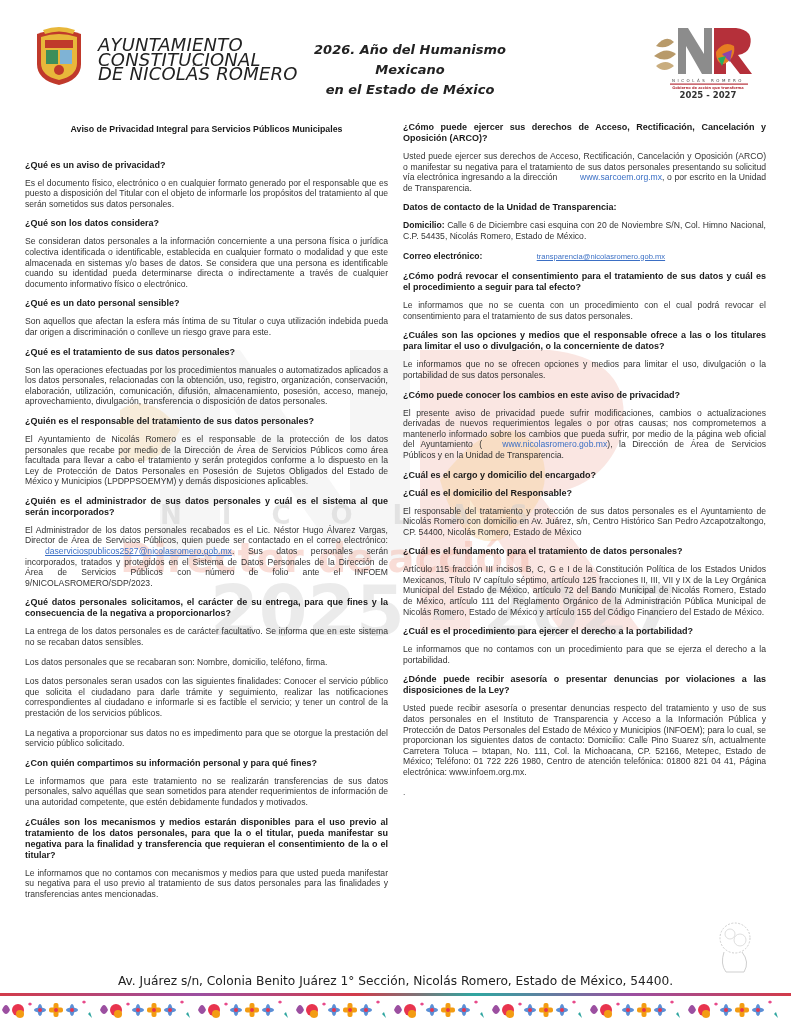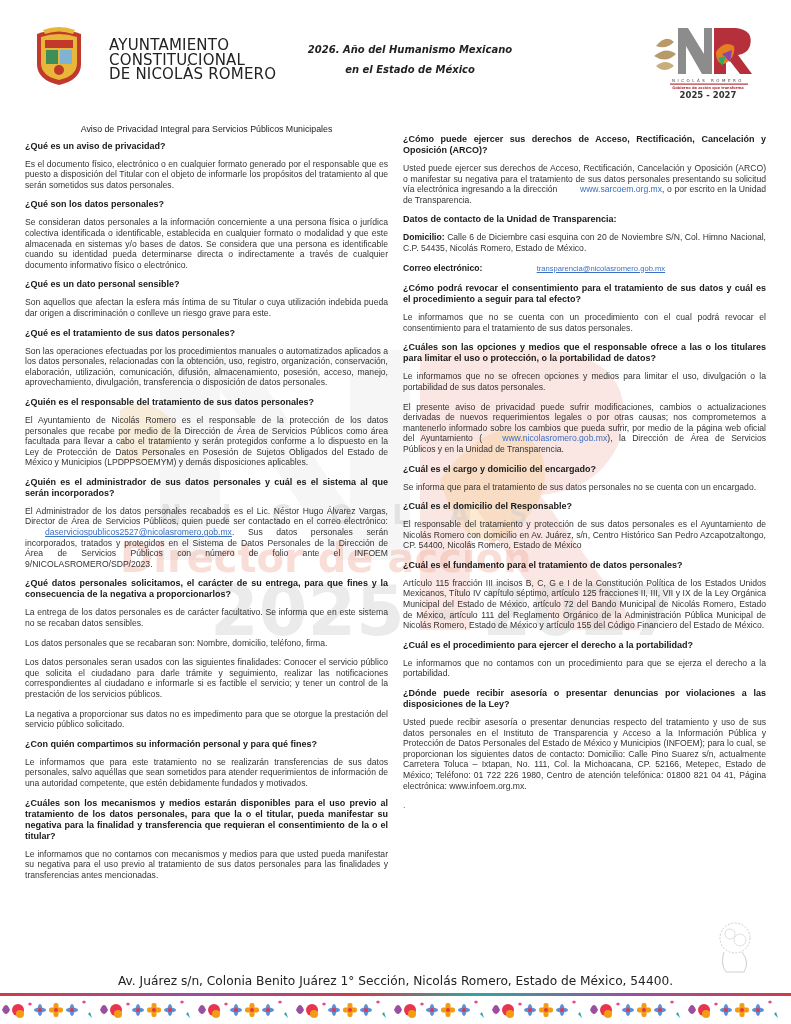--- a/index.html
+++ b/index.html
@@ -10,29 +10,29 @@
     
     .watermark { position: absolute; left: 120px; top: 330px; width: 560px; height: 440px; z-index: 0; pointer-events: none; }
     .wm-word { position: absolute; font-family: "DejaVu Sans", sans-serif; font-weight: bold; color: #f2c9c0; opacity: .55; white-space: nowrap; }
     .wm-nicolas { left: 40px; top: 170px; font-size: 26px; letter-spacing: 40px; color: #cfcfcf; opacity: .5; }
     .wm-gob { left: 0; top: 205px; font-size: 40px; color: #f3b6a8; opacity: .45; }
     .wm-year { left: 90px; top: 240px; font-size: 70px; color: #d9d9d9; opacity: .5; }
 
     
     .header { position: absolute; left: 0; top: 0; width: 791px; height: 110px; z-index: 1; }
     .crest { position: absolute; left: 33px; top: 26px; width: 52px; height: 60px; }
-    .org-name { position: absolute; left: 109px; top: 38px; font-family: "DejaVu Sans", sans-serif; font-size: 15px; line-height: 14.5px; color: #222; letter-spacing: .2px; }
-    .slogan { position: absolute; left: 280px; top: 40px; width: 260px; text-align: center; font-family: "DejaVu Sans", sans-serif; font-style: italic; font-weight: bold; font-size: 10px; line-height: 20px; color: #222; }
+    .org-name { position: absolute; left: 98px; top: 38px; font-family: "DejaVu Sans", sans-serif; font-size: 18px; line-height: 14.5px; color: #222; letter-spacing: .2px; font-style: italic; }
+    .slogan { position: absolute; left: 280px; top: 40px; width: 260px; text-align: center; font-family: "DejaVu Sans", sans-serif; font-style: italic; font-weight: bold; font-size: 13px; line-height: 20px; color: #222; }
     .nr-logo { position: absolute; left: 652px; top: 24px; width: 112px; height: 76px; }
 
     
     .col { position: absolute; top: 120px; width: 363px; z-index: 1; font-size: 8.6px; line-height: 10.6px; }
     .col.left { left: 25px; }
-    .col.right { left: 403px; top: 134px; }
-    .doc-title { text-align: center; font-weight: normal; font-size: 8.8px; margin: 4px 0 6px 0; }
+    .col.right { left: 403px; top: 122px; }
+    .doc-title { text-align: center; font-weight: bold; font-size: 8.8px; margin: 4px 0 25px 0; }
     .q { font-weight: bold; font-size: 9px; line-height: 11px; margin: 0 0 7px 0; text-align: justify; }
     .p { margin: 0 0 9px 0; text-align: justify; color: #333; }
     .p b { color: #1a1a1a; }
     a.link { color: #3b6fc4; text-decoration: none; margin-left: 20px; }
     a.link.u { text-decoration: underline; }
     .dot { margin-top: 4px; color: #555; }
 
     
     .footer-addr { position: absolute; left: 0; top: 974px; width: 791px; text-align: center; font-family: "DejaVu Sans", sans-serif; font-size: 12.2px; color: #222; z-index: 1; }
     .stripe { position: absolute; left: 0; top: 993px; width: 791px; height: 3px; background: linear-gradient(90deg, #d23b4a 0%, #9b4fa0 25%, #d23b4a 45%, #2fa6a0 60%, #9b4fa0 80%, #d23b4a 100%); }
@@ -88,21 +88,21 @@
     <text x="56" y="74" text-anchor="middle" font-size="8.5" font-family="DejaVu Sans, sans-serif" fill="#333" font-weight="bold">2025 - 2027</text>
   </svg>
 </div>
 
 <div class="col left">
   <div class="doc-title">Aviso de Privacidad Integral para Servicios Públicos Municipales</div>
 
   <div class="q">¿Qué es un aviso de privacidad?</div>
   <div class="p">Es el documento físico, electrónico o en cualquier formato generado por el responsable que es puesto a disposición del Titular con el objeto de informarle los propósitos del tratamiento al que serán sometidos sus datos personales.</div>
 
-  <div class="q">¿Qué son los datos personales?</div>
+  <div class="q">¿Qué son los datos considera?</div>
   <div class="p">Se consideran datos personales a la información concerniente a una persona física o jurídica colectiva identificada o identificable, establecida en cualquier formato o modalidad y que este almacenada en sistemas y/o bases de datos. Se considera que una persona es identificable cuando su identidad pueda determinarse directa o indirectamente a través de cualquier documento informativo físico o electrónico.</div>
 
   <div class="q">¿Qué es un dato personal sensible?</div>
   <div class="p">Son aquellos que afectan la esfera más íntima de su Titular o cuya utilización indebida pueda dar origen a discriminación o conlleve un riesgo grave para este.</div>
 
   <div class="q">¿Qué es el tratamiento de sus datos personales?</div>
   <div class="p">Son las operaciones efectuadas por los procedimientos manuales o automatizados aplicados a los datos personales, relacionadas con la obtención, uso, registro, organización, conservación, elaboración, utilización, comunicación, difusión, almacenamiento, posesión, acceso, manejo, aprovechamiento, divulgación, transferencia o disposición de datos personales.</div>
 
   <div class="q">¿Quién es el responsable del tratamiento de sus datos personales?</div>
   <div class="p">El Ayuntamiento de Nicolás Romero es el responsable de la protección de los datos personales que recabe por medio de la Dirección de Área de Servicios Públicos como área facultada para llevar a cabo el tratamiento y serán protegidos conforme a lo dispuesto en la Ley de Protección de Datos Personales en Posesión de Sujetos Obligados del Estado de México y Municipios (LPDPPSOEMYM) y demás disposiciones aplicables.</div>
@@ -127,27 +127,27 @@
   <div class="q">¿Cómo puede ejercer sus derechos de Acceso, Rectificación, Cancelación y Oposición (ARCO)?</div>
   <div class="p"><span>Usted puede ejercer sus derechos de Acceso, Rectificación, Cancelación y Oposición (ARCO) o manifestar su negativa para el tratamiento de sus datos personales presentando su solicitud vía electrónica ingresando a la dirección </span><a class="link">www.sarcoem.org.mx</a><span>, o por escrito en la Unidad de Transparencia.</span></div>
 
   <div class="q">Datos de contacto de la Unidad de Transparencia:</div>
   <div class="p"><b>Domicilio:</b><span> Calle 6 de Diciembre casi esquina con 20 de Noviembre S/N, Col. Himno Nacional, C.P. 54435, Nicolás Romero, Estado de México.</span></div>
   <div class="p"><b>Correo electrónico: </b><a class="link u" style="font-size:7.6px;padding-left:32px;">transparencia@nicolasromero.gob.mx</a></div>
 
   <div class="q">¿Cómo podrá revocar el consentimiento para el tratamiento de sus datos y cuál es el procedimiento a seguir para tal efecto?</div>
   <div class="p">Le informamos que no se cuenta con un procedimiento con el cual podrá revocar el consentimiento para el tratamiento de sus datos personales.</div>
 
-  <div class="q">¿Cuáles son las opciones y medios que el responsable ofrece a las o los titulares para limitar el uso o protección, o la portabilidad de datos?</div>
+  <div class="q">¿Cuáles son las opciones y medios que el responsable ofrece a las o los titulares para limitar el uso o divulgación, o la concerniente de datos?</div>
   <div class="p">Le informamos que no se ofrecen opciones y medios para limitar el uso, divulgación o la portabilidad de sus datos personales.</div>
 
+  <div class="q">¿Cómo puede conocer los cambios en este aviso de privacidad?</div>
   <div class="p"><span>El presente aviso de privacidad puede sufrir modificaciones, cambios o actualizaciones derivadas de nuevos requerimientos legales o por otras causas; nos comprometemos a mantenerlo informado sobre los cambios que pueda sufrir, por medio de la página web oficial del Ayuntamiento (</span><a class="link">www.nicolasromero.gob.mx</a><span>), la Dirección de Área de Servicios Públicos  y en la Unidad de Transparencia.</span></div>
 
   <div class="q">¿Cuál es el cargo y domicilio del encargado?</div>
-  <div class="p">Se informa que para el tratamiento de sus datos personales no se cuenta con un encargado.</div>
 
   <div class="q">¿Cuál es el domicilio del Responsable?</div>
   <div class="p">El responsable del tratamiento y protección de sus datos personales es el Ayuntamiento de Nicolás Romero con domicilio en Av. Juárez, s/n, Centro Histórico San Pedro Azcapotzaltongo, CP. 54400, Nicolás Romero, Estado de México</div>
 
   <div class="q">¿Cuál es el fundamento para el tratamiento de datos personales?</div>
   <div class="p">Artículo 115 fracción III incisos B, C, G e I de la Constitución Política de los Estados Unidos Mexicanos, Título IV capítulo séptimo, artículo 125 fracciones II, III, VII y IX de la Ley Orgánica Municipal del Estado de México, artículo 72 del Bando Municipal de Nicolás Romero, Estado de México, artículo 111 del Reglamento Orgánico de la Administración Pública Municipal de Nicolás Romero, Estado de México y artículo 155 del Código Financiero del Estado de México.</div>
 
   <div class="q">¿Cuál es el procedimiento para ejercer el derecho a la portabilidad?</div>
   <div class="p">Le informamos que no contamos con un procedimiento para que se ejerza el derecho a la portabilidad.</div>
 

